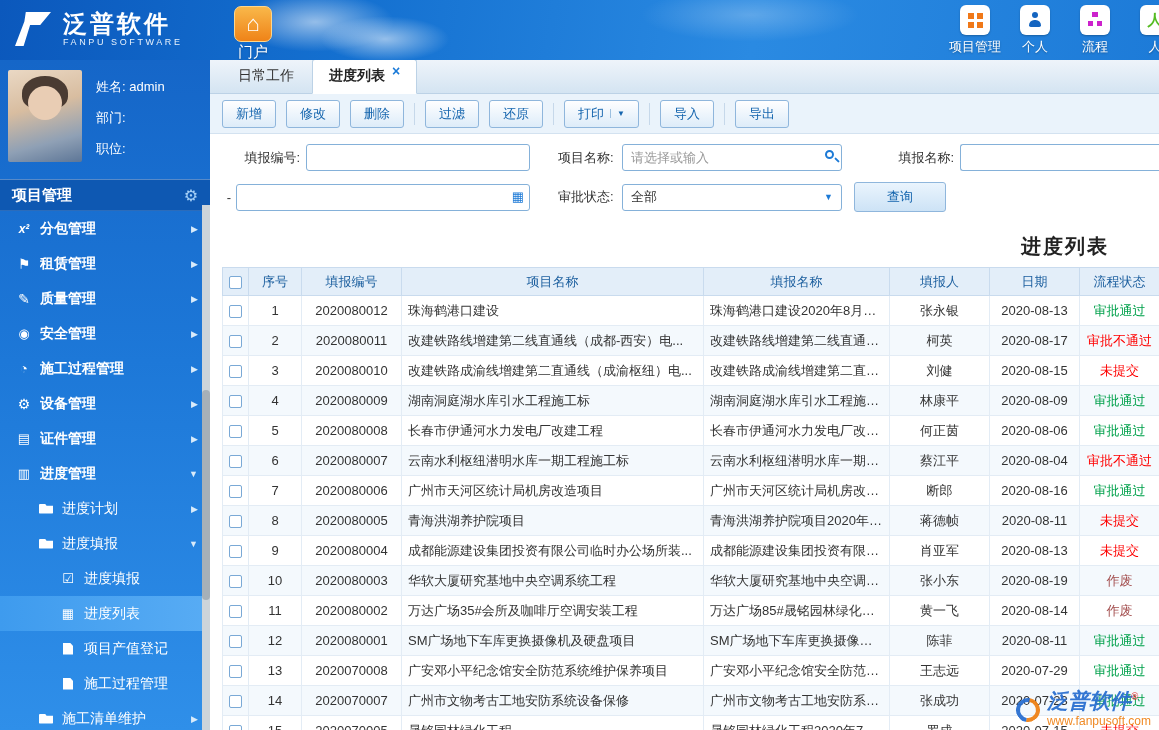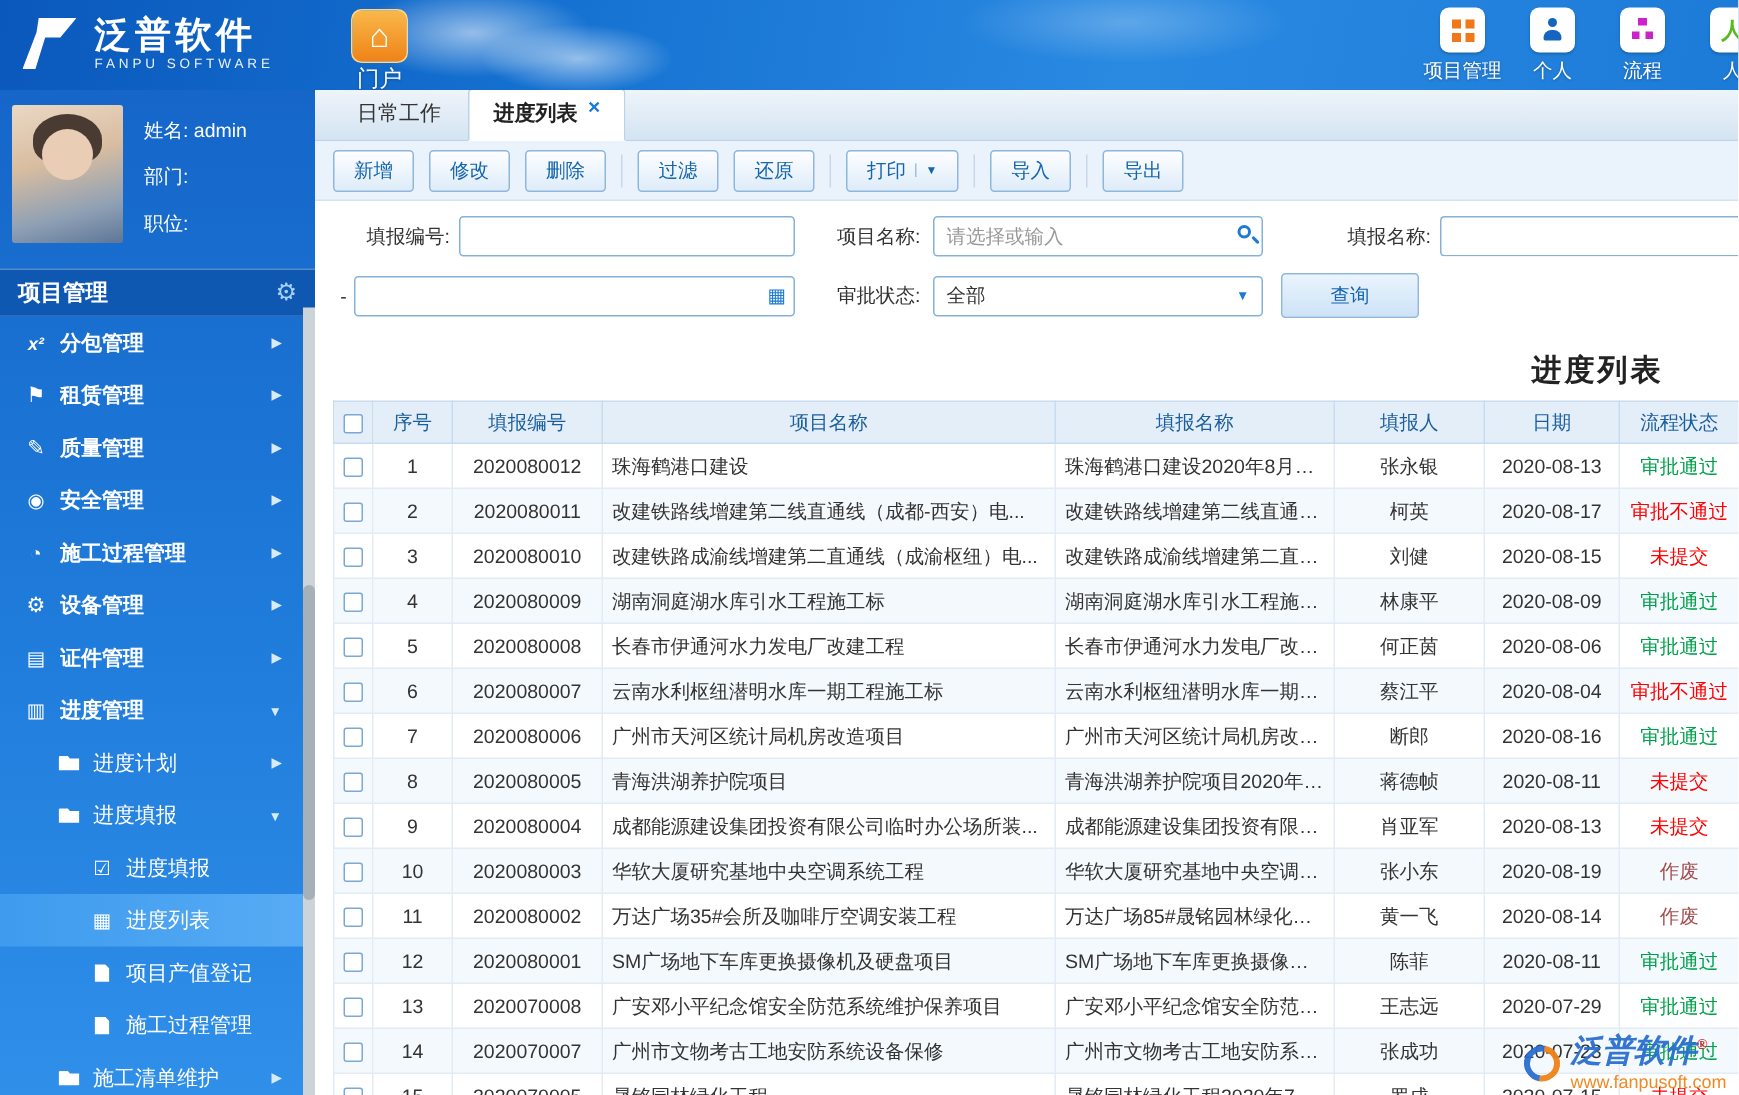--- a/index.html
+++ b/index.html
@@ -47,21 +47,21 @@
 .avatar{width:74px;height:92px;border-radius:2px;flex:none;position:relative;overflow:hidden;
   background:linear-gradient(165deg,#ead8c4 0%,#d8bda0 40%,#8fa0b5 75%,#5d7697 100%)}
 .avatar::before{content:"";position:absolute;left:14px;top:6px;width:46px;height:34px;border-radius:50% 50% 40% 40%;background:#4a3b32}
 .avatar::after{content:"";position:absolute;left:20px;top:16px;width:34px;height:34px;border-radius:50%;background:#e9cdb4}
 .user-info{margin-left:14px;padding-top:8px;font-size:13px}
 .user-info div{margin-bottom:13px}
 .section-bar{height:32px;background:#0e58b2;display:flex;align-items:center;padding:0 12px;
   font-size:15px;font-weight:bold;border-top:1px solid rgba(255,255,255,.3);border-bottom:1px solid rgba(255,255,255,.12)}
 .gear{margin-left:auto;color:#a5d0f7;font-size:16px;cursor:pointer}
 .menu{position:relative}
-.mitem{height:35px;display:flex;align-items:center;cursor:pointer;padding-right:16px}
+.mitem{height:35px;display:flex;align-items:center;cursor:pointer;padding-right:6px}
 .mitem.active{background:linear-gradient(90deg,#3e9bee,#58acf4)}
 .lvl1{padding-left:14px;font-weight:bold}
 .lvl2{padding-left:36px}
 .lvl3{padding-left:58px}
 .micon{display:inline-flex;width:20px;justify-content:center;align-items:center;margin-right:6px;position:relative;color:#fff}
 .mlabel{font-size:14px;flex:1;white-space:nowrap;overflow:hidden}
 .marrow{font-size:9px;color:#d9ebfa;margin-right:6px}
 .mi-x2::before{content:"x²";font-style:italic;font-weight:bold;font-size:12px}
 .mi-flag::before{content:"⚑";font-size:14px}
 .mi-pencil::before{content:"✎";font-size:14px}

